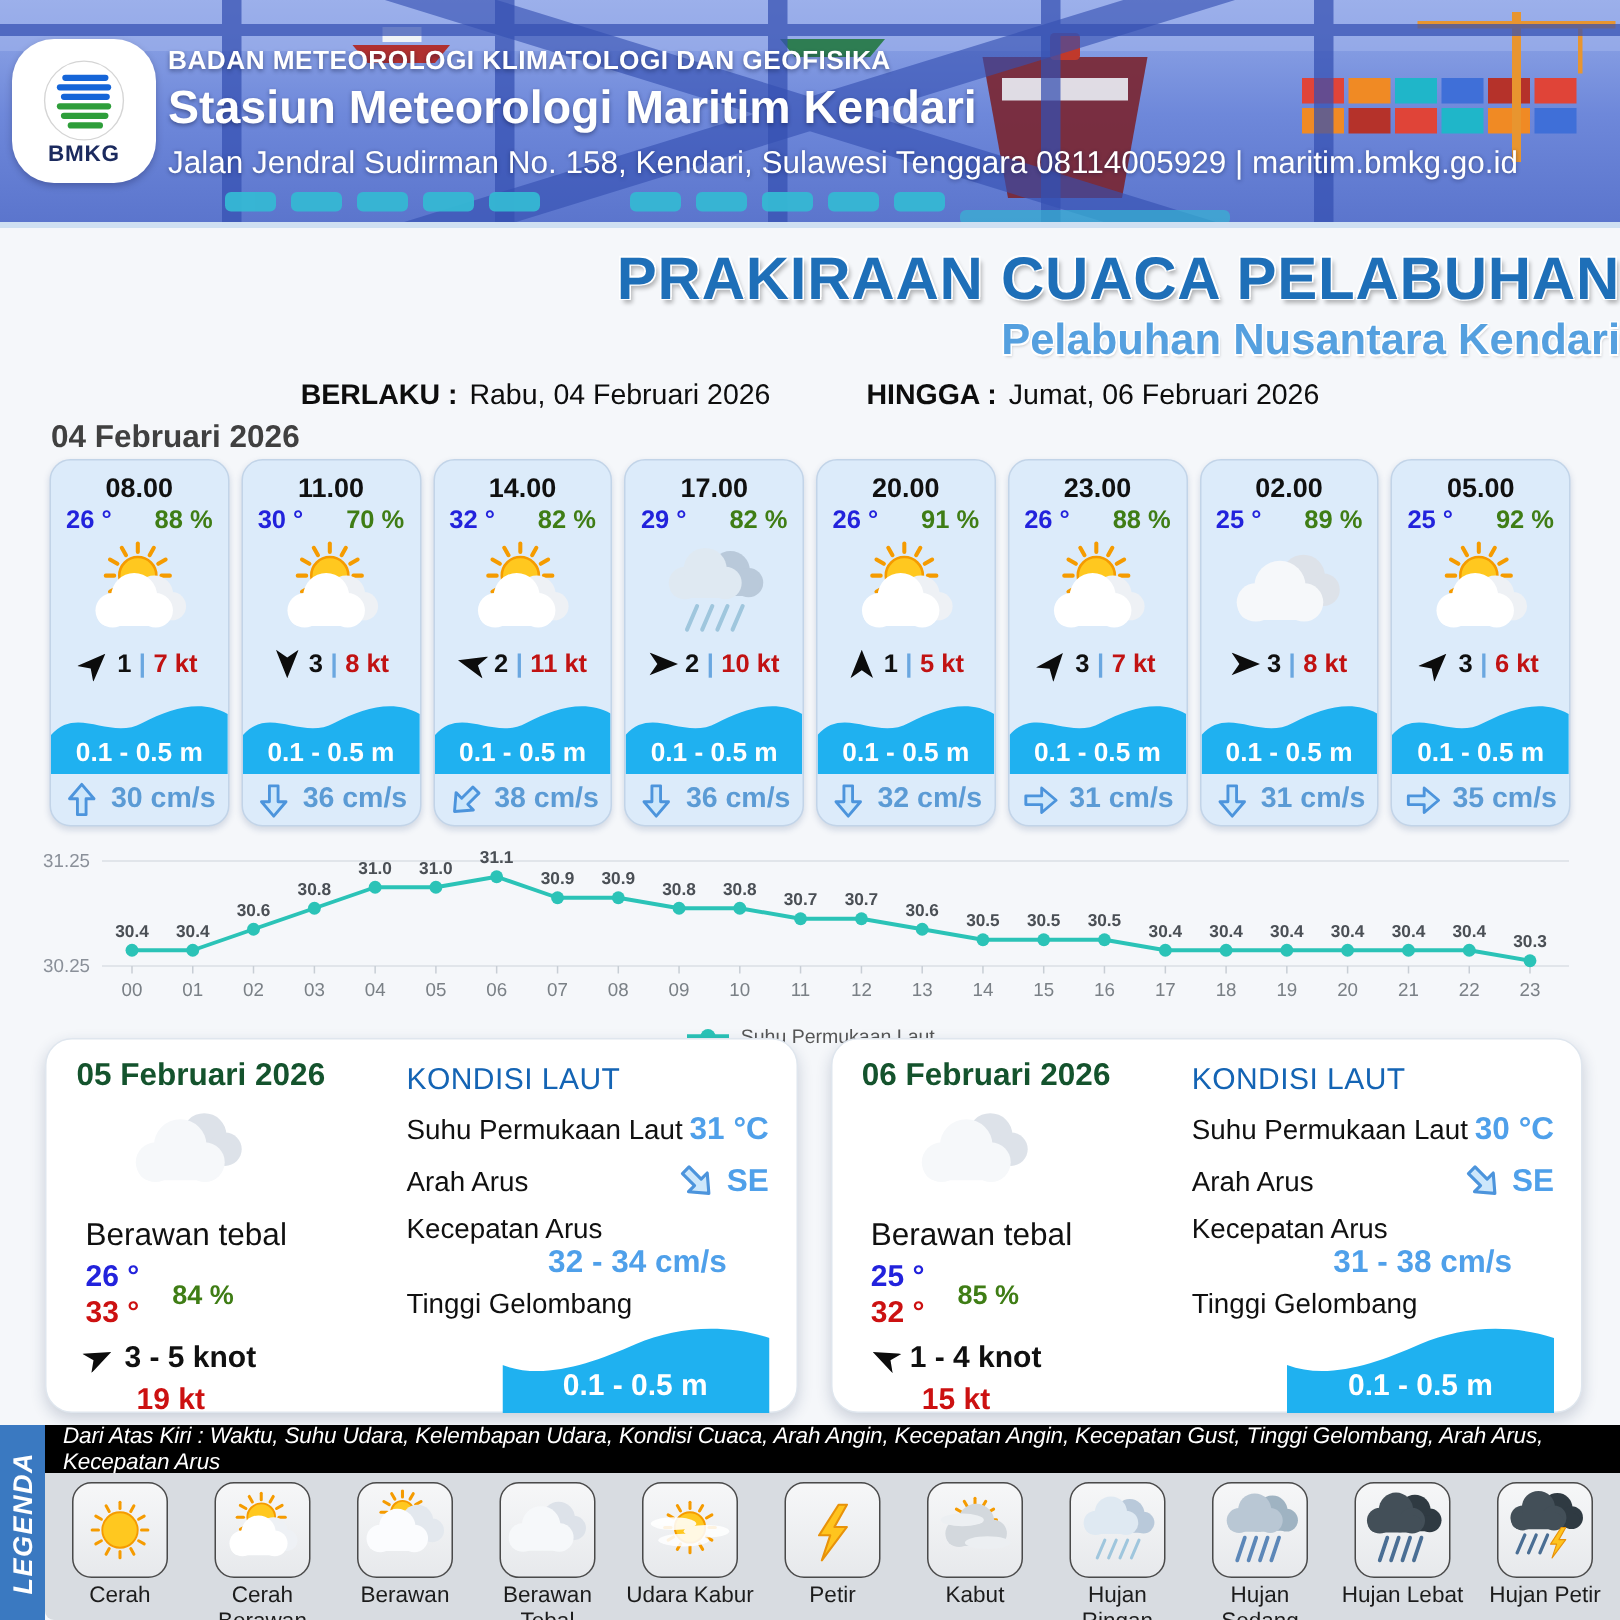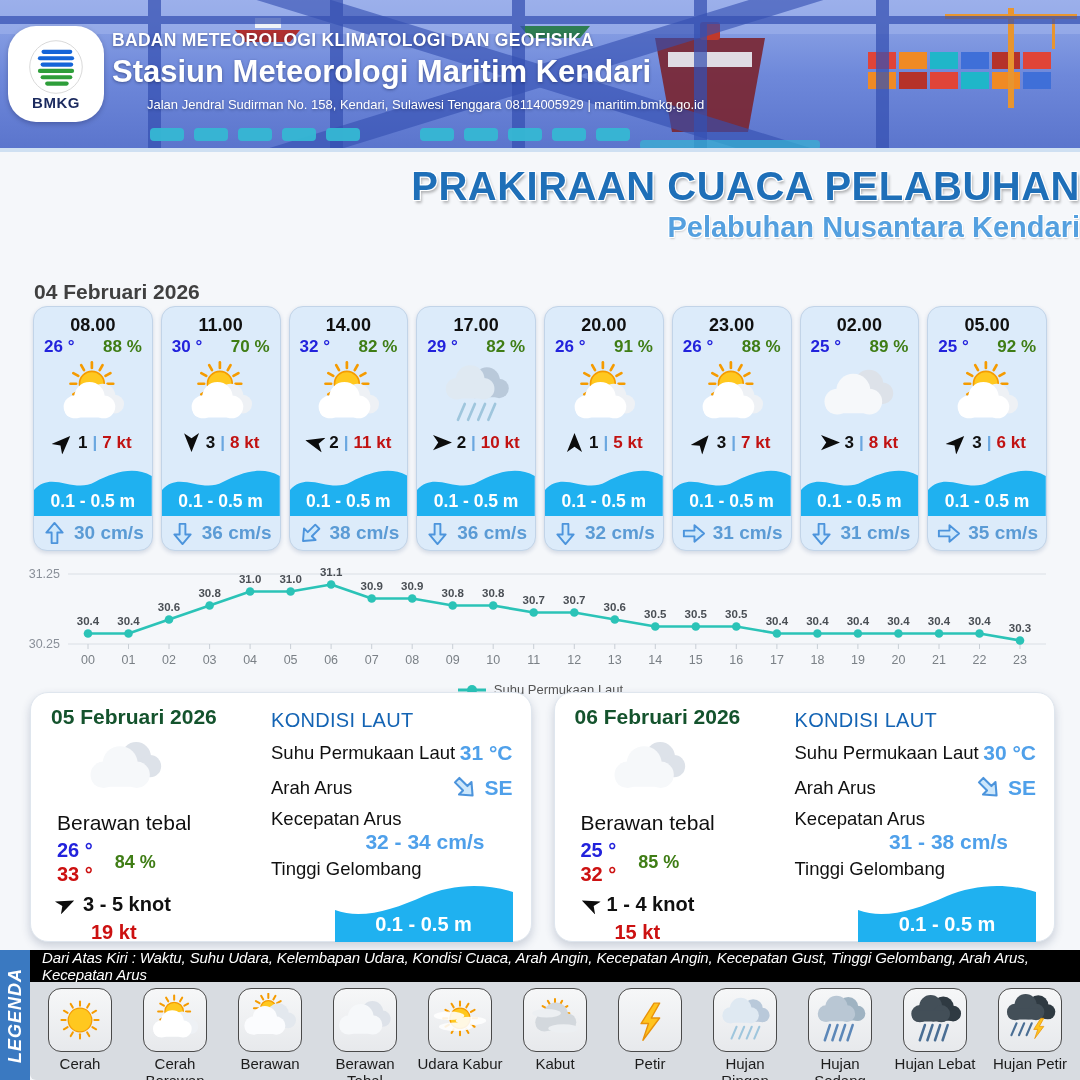--- a/index.html
+++ b/index.html
@@ -10,21 +10,21 @@
   .header{position:absolute;left:0;top:0;width:1080px;height:152px;overflow:hidden;}
   .header svg.decor{position:absolute;left:0;top:0;}
   .logo-pill{position:absolute;left:8px;top:26px;width:96px;height:96px;background:#fff;
              border-radius:28px;z-index:5;display:flex;flex-direction:column;align-items:center;
              justify-content:center;box-shadow:0 2px 5px rgba(0,0,40,.25);}
   .logo-pill .bmkg-label{font-size:15px;font-weight:bold;color:#1b2a5e;margin-top:-2px;letter-spacing:.5px;}
   .header-text{position:absolute;left:112px;top:30px;z-index:5;color:#fff;
                text-shadow:0 1px 3px rgba(10,20,60,.45);}
   .hdr-agency{font-size:17.5px;font-weight:bold;letter-spacing:.3px;}
   .hdr-station{font-size:31px;font-weight:bold;margin-top:3px;}
-  .hdr-address{font-size:13px;margin-top:7px;font-weight:400;margin-left:35px;}
+  .hdr-address{font-size:21px;margin-top:7px;font-weight:400;}
 
   
   .title-block{position:absolute;left:0;top:164px;width:100%;text-align:right;z-index:4;}
   .main-title{font-size:40px;font-weight:bold;color:#1e6fb8;letter-spacing:.5px;
       text-shadow:-1px -1px 0 #fff,1px -1px 0 #fff,-1px 1px 0 #fff,1px 1px 0 #fff,2px 3px 3px rgba(0,0,0,.28);}
   .sub-title{font-size:29px;font-weight:bold;color:#55a0df;margin-top:2px;
       text-shadow:-1px -1px 0 #fff,1px -1px 0 #fff,-1px 1px 0 #fff,1px 1px 0 #fff,1px 2px 2px rgba(0,0,0,.18);}
   .validity{display:flex;justify-content:center;gap:64px;margin-top:9px;font-size:19px;color:#0d0d0d;}
   .validity b{font-weight:bold;margin-right:8px;}
   .date-label{position:absolute;left:34px;top:280px;font-size:21px;font-weight:bold;color:#404040;z-index:4;}
@@ -193,20 +193,24 @@
     <div class="header-text">
       <div class="hdr-agency">BADAN METEOROLOGI KLIMATOLOGI DAN GEOFISIKA</div>
       <div class="hdr-station">Stasiun Meteorologi Maritim Kendari</div>
       <div class="hdr-address">Jalan Jendral Sudirman No. 158, Kendari, Sulawesi Tenggara  08114005929 | maritim.bmkg.go.id</div>
     </div>
   </div>
 
   <div class="title-block">
     <div class="main-title">PRAKIRAAN CUACA PELABUHAN</div>
     <div class="sub-title">Pelabuhan Nusantara Kendari</div>
+    <div class="validity">
+      <span><b>BERLAKU :</b><span>Rabu, 04 Februari 2026</span></span>
+      <span><b>HINGGA :</b><span>Jumat, 06 Februari 2026</span></span>
+    </div>
   </div>
   <div class="date-label">04 Februari 2026</div>
 
   <div class="cards-row" id="cards-row">
  <div class="fc">
   <div class="fc-time">08.00</div>
   <div class="fc-meta">
     <span class="fc-temp">26 °</span>
     <span class="fc-hum">88 %</span>
   </div>
@@ -1028,20 +1032,28 @@
                 <ellipse cx="45" cy="33" rx="18" ry="5"></ellipse>
                 <ellipse cx="27" cy="40" rx="20" ry="5"></ellipse>
               </g>
             </svg>
           </div>
    <div class="llabel">Udara Kabur</div>
  </div>
  <div class="legend-item">
    <div class="licon">
             <svg width="54" height="54" viewBox="0 0 64 64">
+              <polygon transform="translate(28,12) scale(1.1)" points="8,0 -6,22 2,22 -4,40 14,16 5,16 14,0" fill="#ffc41e" stroke="#e8920a" stroke-width="1.5" stroke-linejoin="round"></polygon>
+            </svg>
+          </div>
+   <div class="llabel">Petir</div>
+ </div>
+ <div class="legend-item">
+   <div class="licon">
+            <svg width="54" height="54" viewBox="0 0 64 64">
               <g stroke="#f59b00" stroke-width="2.4" stroke-linecap="round">
                 <line x1="44.0" y1="24.0" x2="49.0" y2="24.0"></line>
                 <line x1="42.4" y1="30.0" x2="46.7" y2="32.5"></line>
                 <line x1="38.0" y1="34.4" x2="40.5" y2="38.7"></line>
                 <line x1="32.0" y1="36.0" x2="32.0" y2="41.0"></line>
                 <line x1="26.0" y1="34.4" x2="23.5" y2="38.7"></line>
                 <line x1="21.6" y1="30.0" x2="17.3" y2="32.5"></line>
                 <line x1="20.0" y1="24.0" x2="15.0" y2="24.0"></line>
                 <line x1="21.6" y1="18.0" x2="17.3" y2="15.5"></line>
                 <line x1="26.0" y1="13.6" x2="23.5" y2="9.3"></line>
@@ -1060,28 +1072,20 @@
                 <ellipse cx="22" cy="24" rx="17" ry="5"></ellipse>
                 <ellipse cx="42" cy="42" rx="18" ry="5"></ellipse>
               </g>
             </svg>
           </div>
    <div class="llabel">Kabut</div>
  </div>
  <div class="legend-item">
    <div class="licon">
             <svg width="54" height="54" viewBox="0 0 64 64">
-              <polygon transform="translate(28,12) scale(1.1)" points="8,0 -6,22 2,22 -4,40 14,16 5,16 14,0" fill="#ffc41e" stroke="#e8920a" stroke-width="1.5" stroke-linejoin="round"></polygon>
-            </svg>
-          </div>
-   <div class="llabel">Petir</div>
- </div>
- <div class="legend-item">
-   <div class="licon">
-            <svg width="54" height="54" viewBox="0 0 64 64">
               <g transform="translate(41,24) scale(0.72)" fill="#b9c9da">
  <circle cx="-14" cy="3" r="12"></circle>
                 <circle cx="1" cy="-7" r="16"></circle>
                 <circle cx="16" cy="3" r="12"></circle>
  <rect x="-25" y="-2" width="50" height="16" rx="8"></rect>
               </g>
               <g transform="translate(26,24) scale(0.8)" fill="#dfe9f2">
  <circle cx="-14" cy="3" r="12"></circle>
                 <circle cx="1" cy="-7" r="16"></circle>
                 <circle cx="16" cy="3" r="12"></circle>

